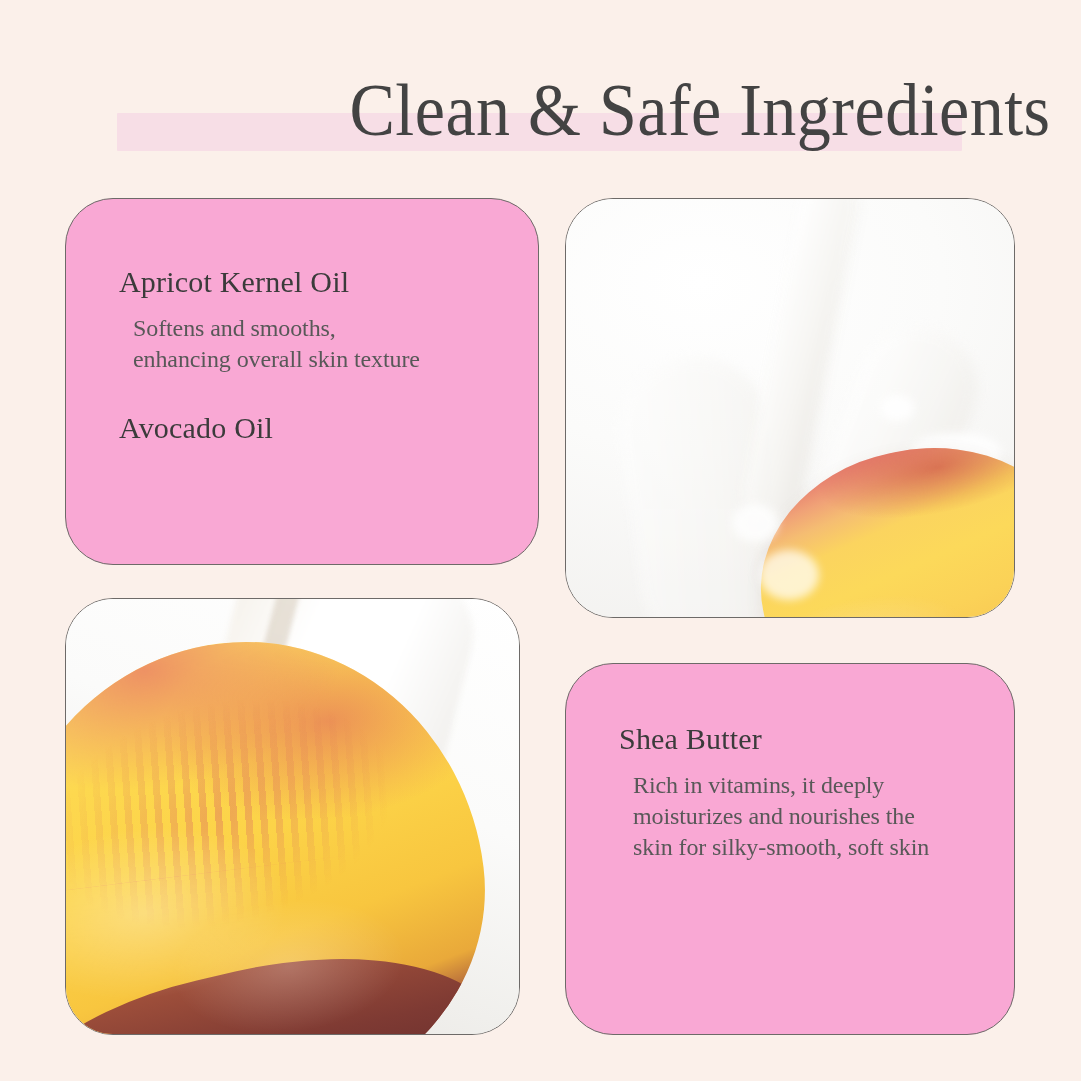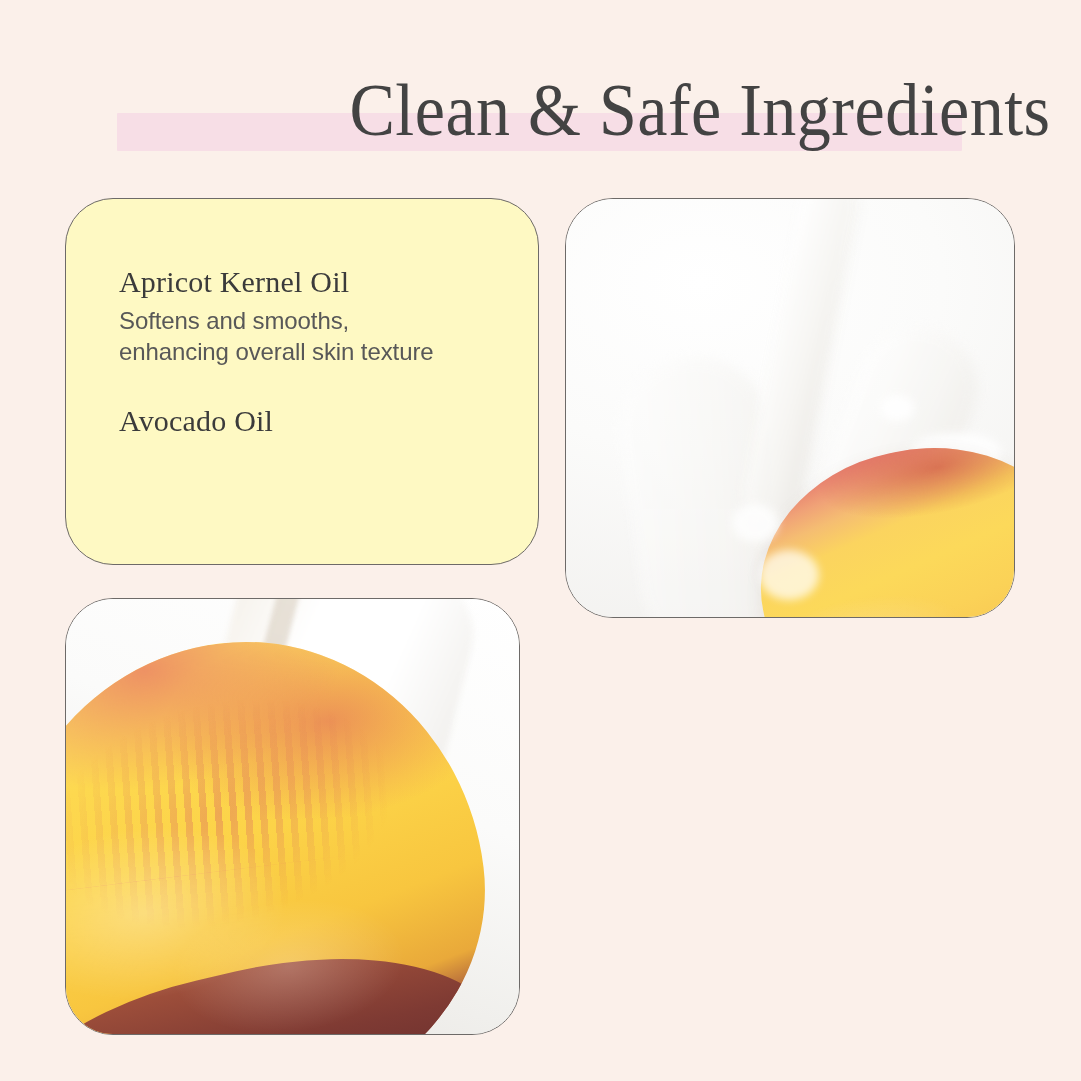--- a/index.html
+++ b/index.html
@@ -27,21 +27,21 @@
     font-size:74px;line-height:1;
     color:#434343;
     letter-spacing:0.5px;
     transform:scaleX(0.92);
     transform-origin:center;
     white-space:nowrap;
   }
 
   
   .panel{position:absolute;border:1px solid #6d6a68;box-sizing:border-box;overflow:hidden;}
-  .card{background:#fef9c3;padding-left:24px;}
+  .card{background:#f9a8d4;padding-left:24px;}
   .photo{background:#f0efed;}
 
   
   #card-ingredients{left:65px;top:198px;width:474px;height:367px;border-radius:48px;}
   
   #photo-cream-peach{left:565px;top:198px;width:450px;height:420px;border-radius:48px;}
   
   #photo-peach-slice{left:65px;top:598px;width:455px;height:437px;border-radius:48px;}
   
   #card-shea{left:565px;top:663px;width:450px;height:372px;border-radius:48px;}
@@ -50,30 +50,30 @@
   .entry{position:absolute;left:53px;}
   .entry h3{
     margin:0 0 6px 0;
     font-family:"Liberation Serif", serif;
     font-weight:400;
     font-size:30px;line-height:1.12;
     color:#3b3b3b;
     letter-spacing:0.2px;
   }
   .entry p{
-    margin:0;
-    font-family:Liberation Sans, sans-serif;
+    margin:14px;
+    font-family:Liberation Serif, serif;
     font-weight:300;
     font-size:24px;line-height:1.30;
     color:#585858;
     letter-spacing:-0.1px;
     white-space:pre-line;
   }
   #entry-apricot{top:66px;}
-  #entry-avocado{top:205px;}
+  #entry-avocado{top:212px;}
   #entry-shea{top:58px;}
 
   
   .cream-bg{
     position:absolute;inset:0;
     background:
       radial-gradient(120% 90% at 30% 20%, #ffffff 0%, #fbfbfa 45%, #f2f1ef 100%);
   }
   .cream-streak{
     position:absolute;
@@ -226,14 +226,22 @@
     <div class="bl-bg"></div>
     <div class="bl-cream-band"></div>
     <div class="bl-cream-edge"></div>
     <div class="bl-plate"></div>
     <div class="bl-peach">
       <div class="bl-jag"></div>
       <div class="bl-skin"></div>
     </div>
   </div>
 
+  <div class="panel card" id="card-shea">
+    <div class="entry" id="entry-shea">
+      <h3>Shea Butter</h3>
+      <p>Rich in vitamins, it deeply
+moisturizes and nourishes the
+skin for silky-smooth, soft skin</p>
+    </div>
+  </div>
 
 </div>
 
 </body></html>

